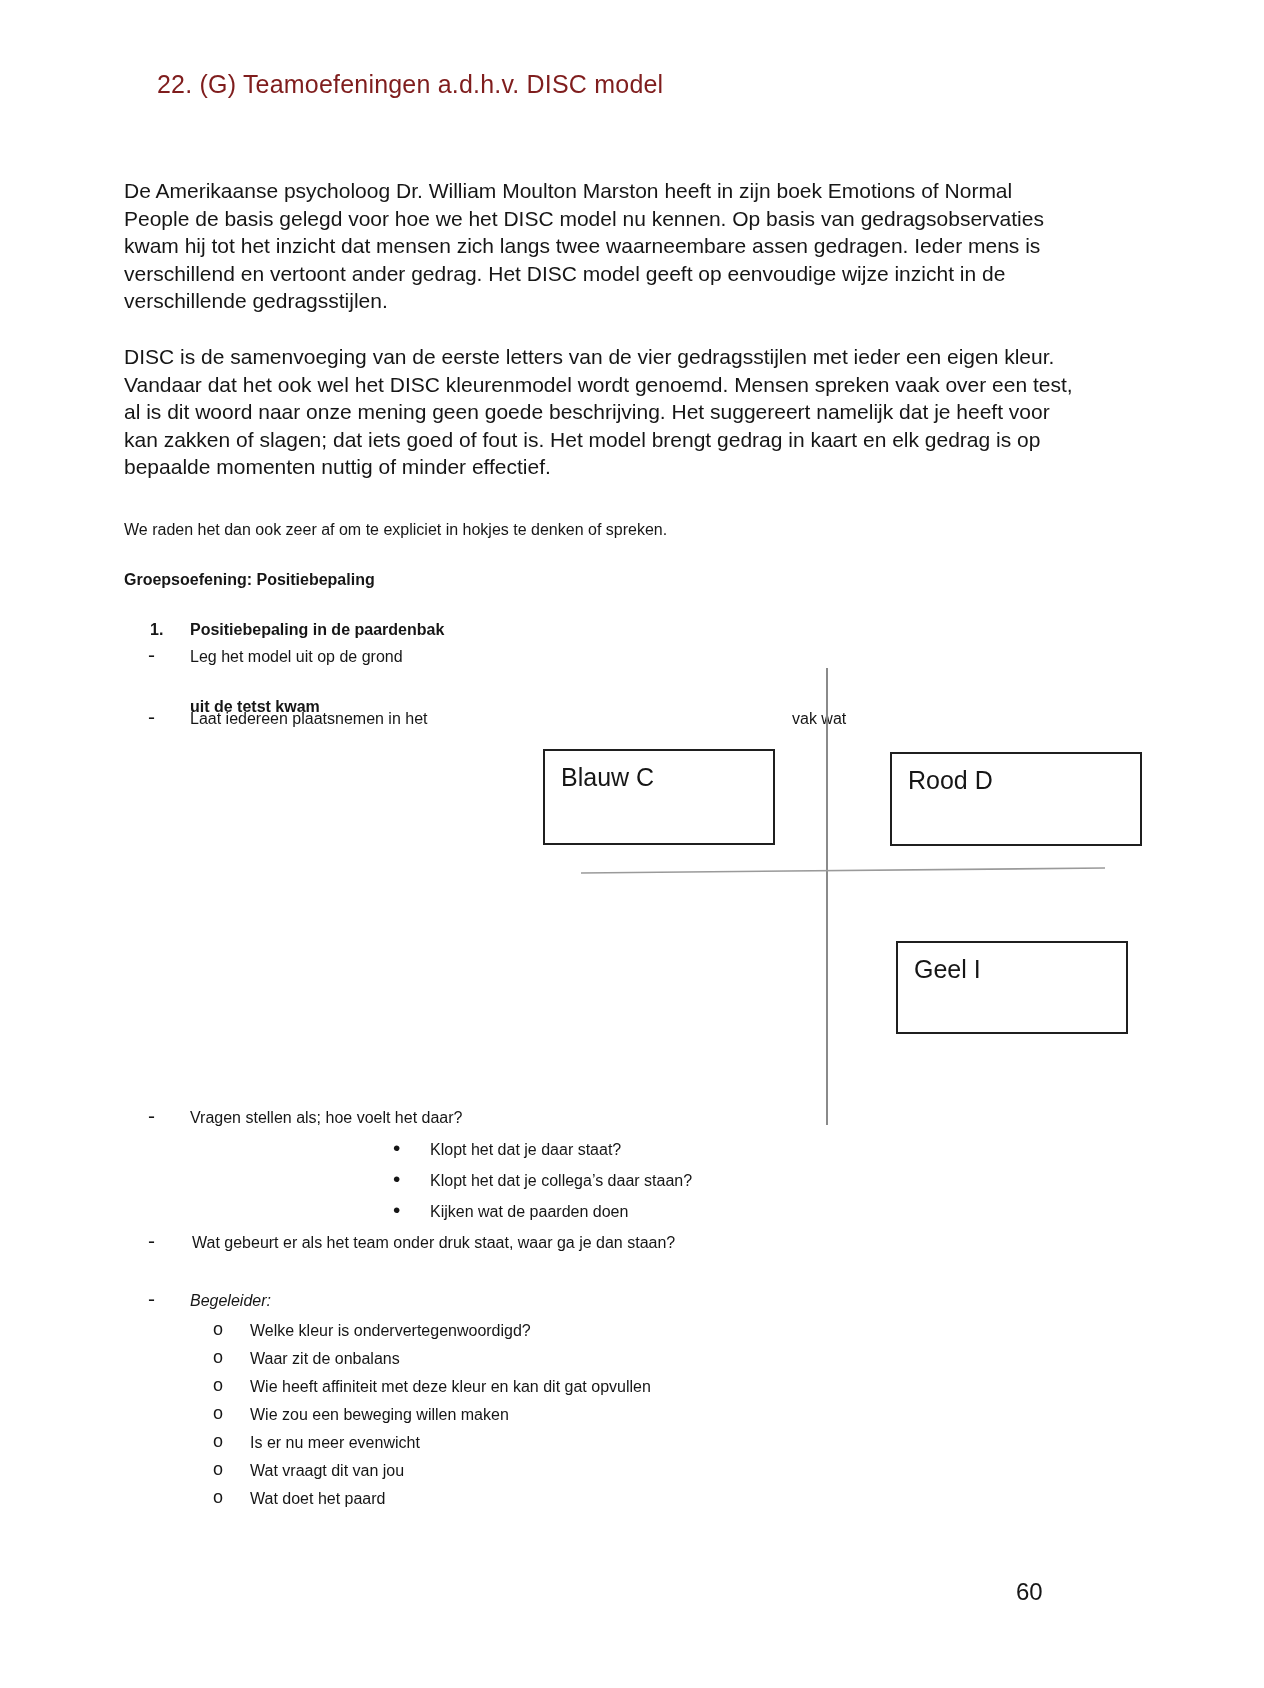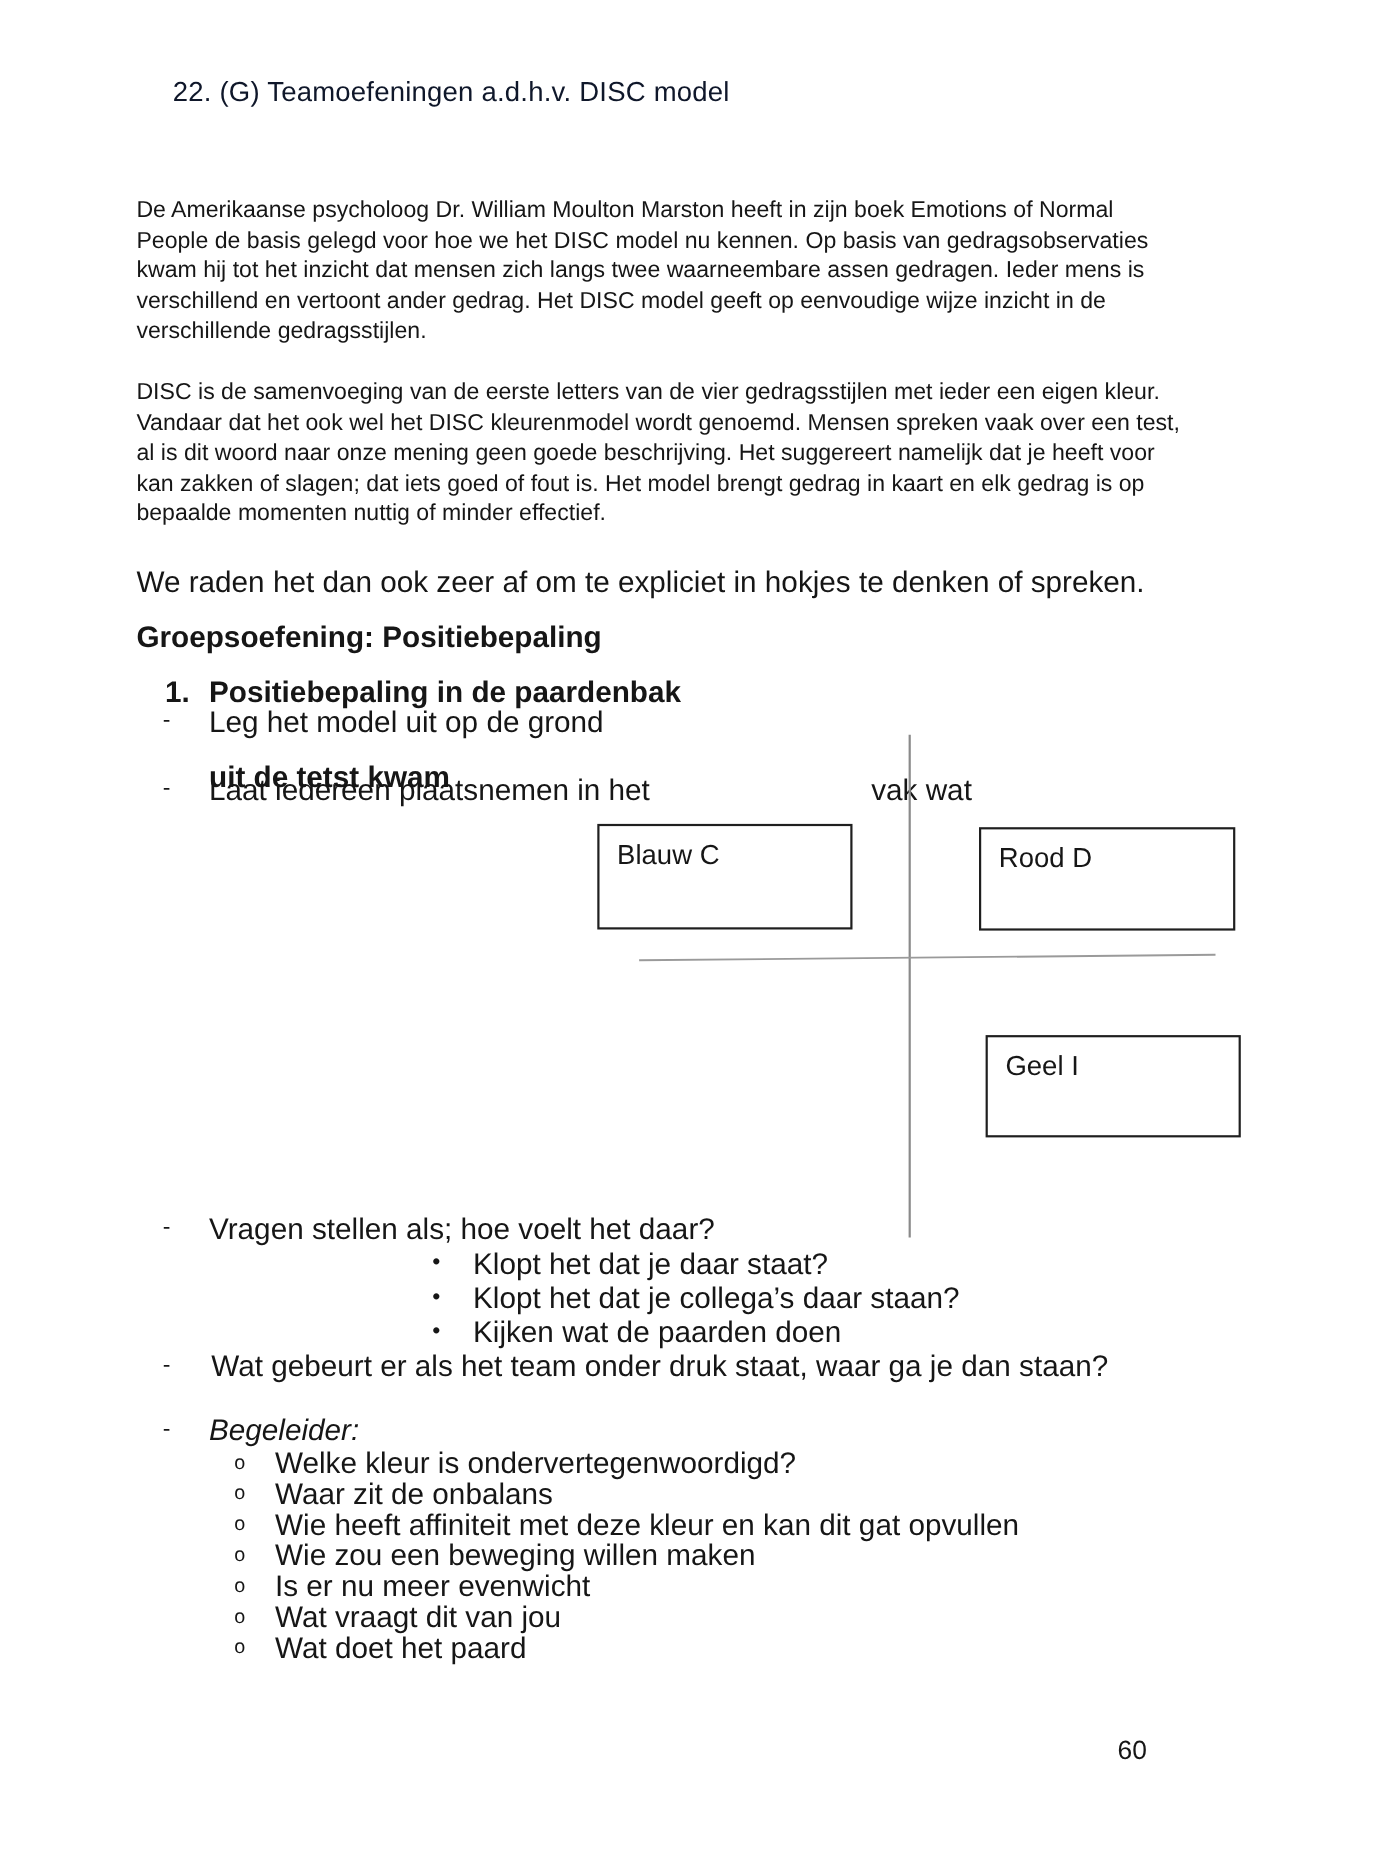--- a/index.html
+++ b/index.html
@@ -6,30 +6,30 @@
   .page{
     position:relative;
     width:1264px;
     height:1688px;
     background:#ffffff;
     font-family:"Liberation Sans", sans-serif;
     color:#161616;
     overflow:hidden;
     margin:0 auto;
   }
-  .t{position:absolute;font-size:27px;line-height:27.5px;white-space:nowrap;}
+  .t{position:absolute;font-size:16px;line-height:27.5px;white-space:nowrap;}
   .para{position:absolute;font-size:21px;line-height:27.6px;}
   .para div{white-space:nowrap;}
   .b{font-weight:bold;}
   .i{font-style:italic;}
   .title{
     position:absolute;
     left:157px;top:70px;
     font-size:25px;
-    color:#0f172a;
+    color:#7f1d1d;
     letter-spacing:0.2px;
     white-space:nowrap;
   }
   .qbox{
     position:absolute;
     border:2px solid #1f1f1f;
     background:transparent;
     box-sizing:border-box;
   }
   .qbox span{
@@ -85,21 +85,21 @@
   <span class="t" style="left:190px;top:693px;font-weight:bold;">uit de tetst kwam</span>
 
   <svg class="cross" width="1264" height="1688" viewBox="0 0 1264 1688">
     <line x1="827" y1="668" x2="827" y2="1125" stroke="#8a8a8a" stroke-width="2"></line>
     <line x1="581" y1="873" x2="1105" y2="868" stroke="#9a9a9a" stroke-width="1.7"></line>
   </svg>
 
   <div class="qbox" style="left:543px;top:749px;width:232px;height:96px;">
     <span>Blauw C</span>
   </div>
-  <div class="qbox" style="left:890px;top:752px;width:233px;height:94px;">
+  <div class="qbox" style="left:890px;top:752px;width:252px;height:94px;">
     <span>Rood D</span>
   </div>
   <div class="qbox" style="left:896px;top:941px;width:232px;height:93px;">
     <span>Geel I</span>
   </div>
 
   <span class="marker" style="left:148px;top:1104px;">-</span>
   <span class="t" style="left:190px;top:1104px;">Vragen stellen als; hoe voelt het daar?</span>
 
   <span class="marker" style="left:393px;top:1136px;">•</span>

